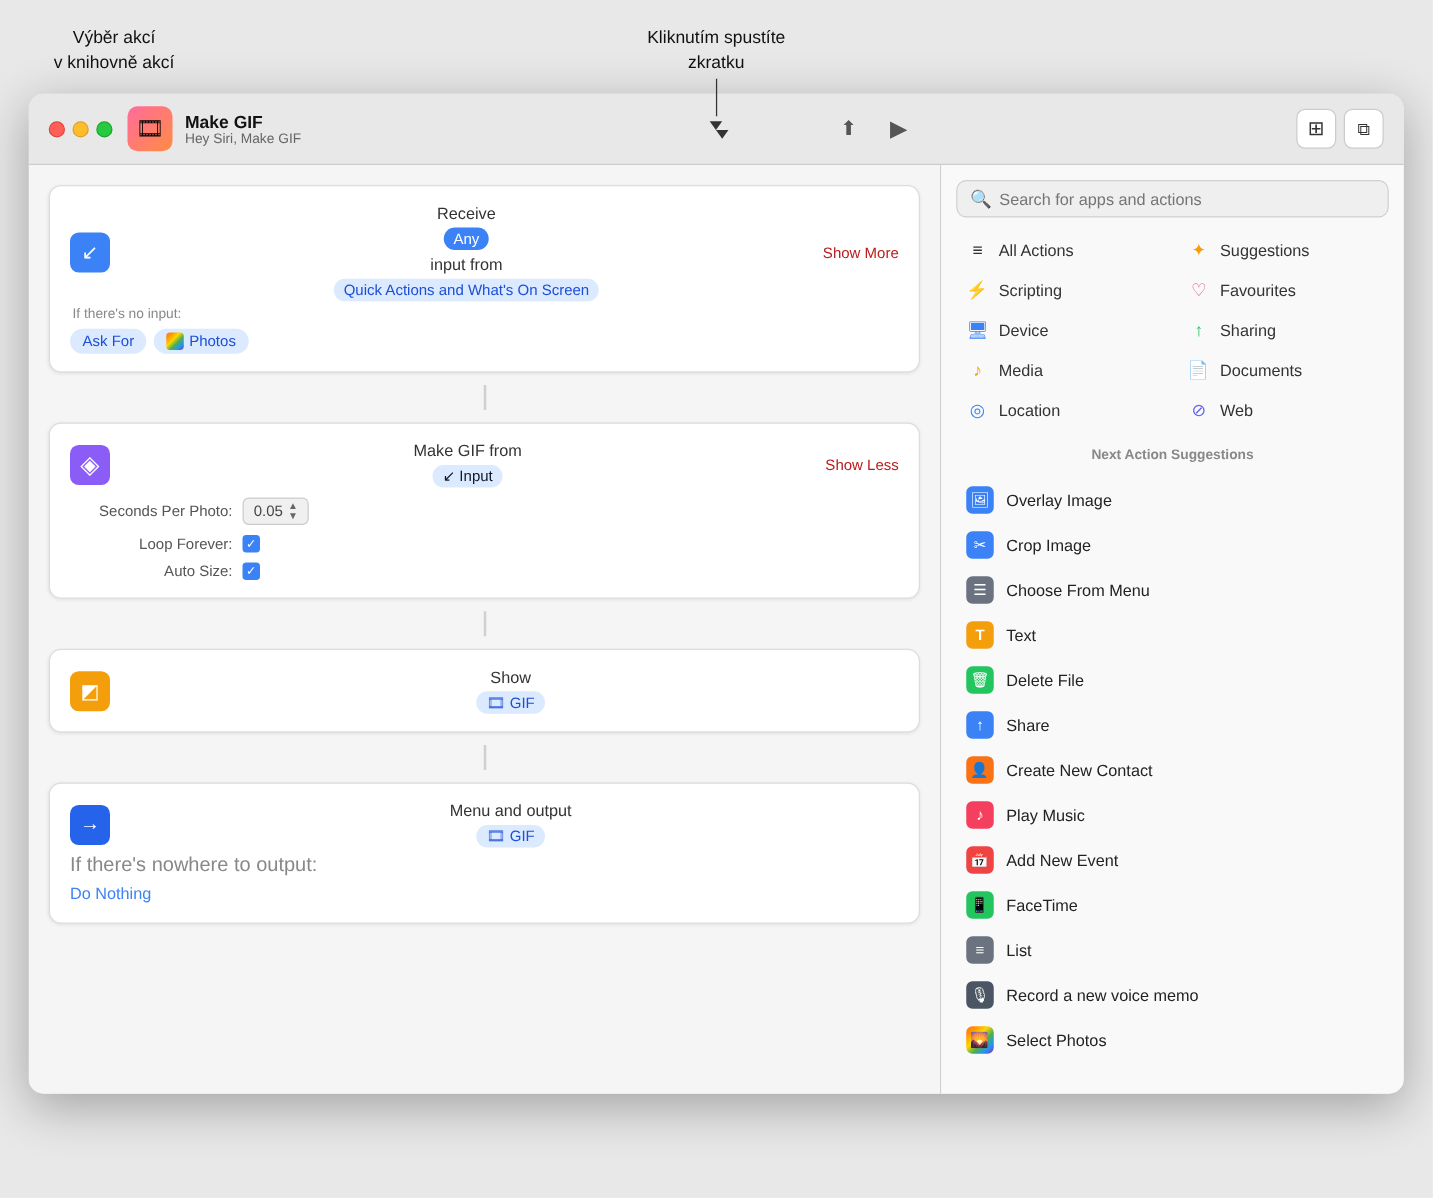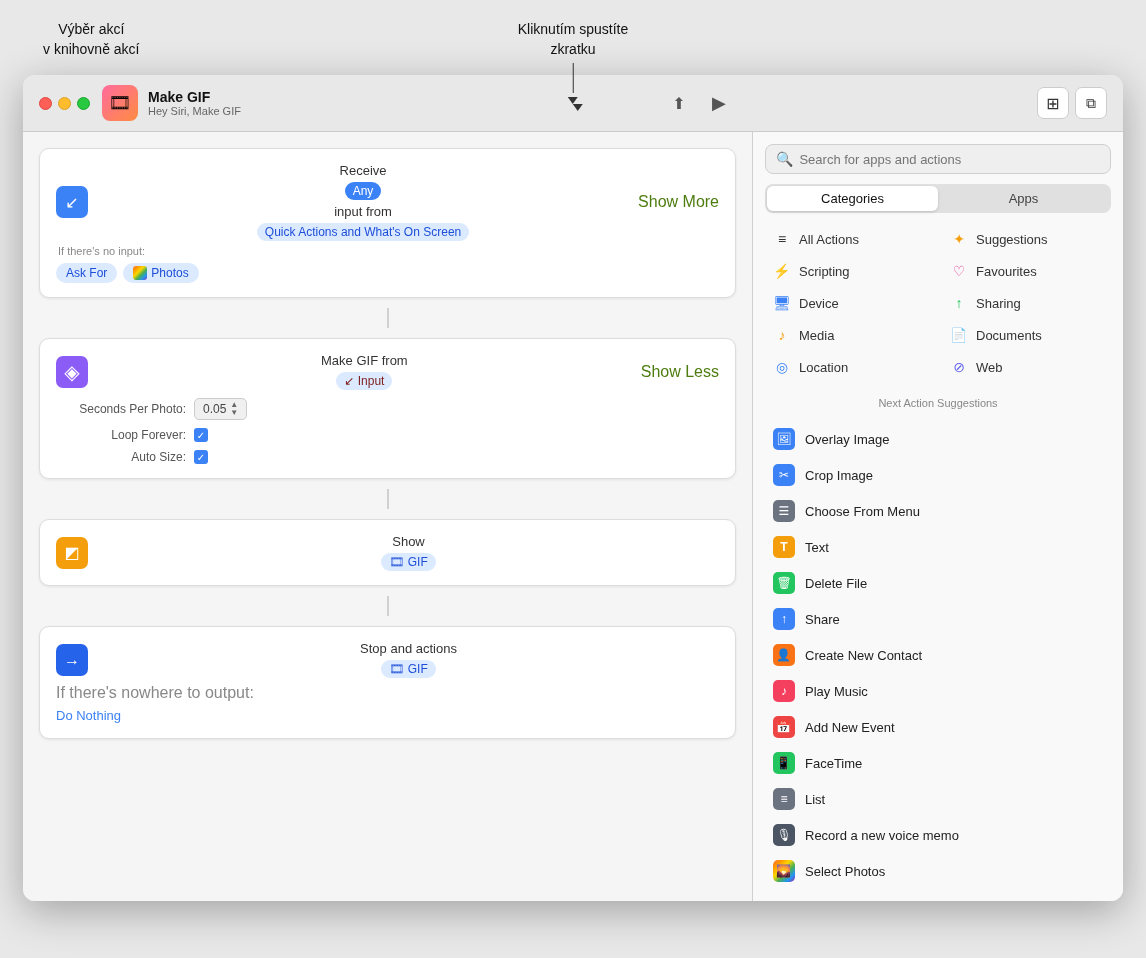--- a/index.html
+++ b/index.html
@@ -186,26 +186,26 @@
       display: inline-flex;
       align-items: center;
       gap: 4px;
       padding: 2px 8px;
       border-radius: 12px;
       font-size: 12px;
       font-weight: 400;
     }
     .pill-blue { background: #3b82f6; color: #fff; }
     .pill-blue-light { background: #dbeafe; color: #1d4ed8; }
-    .pill-input { background: #dbeafe; color: #7f1d1d; }
+    .pill-input { background: #dbeafe; color: #0f172a; }
 
     .show-more-btn {
       margin-left: auto;
-      font-size: 16px;
-      color: #4d7c0f;
+      font-size: 12px;
+      color: #b91c1c;
       cursor: pointer;
       background: none;
       border: none;
     }
 
     .sub-label {
       font-size: 11px;
       color: #888;
       margin-top: 4px;
       margin-left: 2px;
@@ -353,21 +353,21 @@
       border-radius: 6px;
       cursor: pointer;
       font-size: 13px;
       color: #333;
     }
     .cat-icon { font-size: 14px; width: 18px; text-align: center; }
 
     .section-label {
       font-size: 11px;
       color: #888;
-      font-weight: 400;
+      font-weight: 700;
       text-align: center;
       margin: 4px 0 2px;
     }
 
     .action-list-item {
       display: flex;
       align-items: center;
       gap: 10px;
       padding: 7px 8px;
       border-radius: 7px;
@@ -509,44 +509,40 @@
         </div>
       </div>
 
       <div class="divider-line"></div>
 
       <div class="action-card">
         <div class="action-header">
           <div class="action-icon action-icon-blue2">→</div>
           <div class="action-content">
             <div class="action-row">
-              <span class="action-label">Stop and actions</span>
+              <span class="action-label">Menu and output</span>
               <span class="pill pill-blue-light">🎞 GIF</span>
             </div>
           </div>
         </div>
         <div class="if-nowhere-label">If there's nowhere to output:</div>
         <div style="margin-top:4px;">
           <button class="do-nothing-pill">Do Nothing</button>
         </div>
       </div>
 
     </div>
 
     <div class="right-panel">
 
       <div class="search-bar">
         <span class="search-icon-svg">🔍</span>
         <input class="search-input" type="text" placeholder="Search for apps and actions" style="">
       </div>
 
-      <div class="segment-control">
-        <button class="seg-btn active">Categories</button>
-        <button class="seg-btn">Apps</button>
-      </div>
 
       <div class="categories-grid">
 
         <div class="cat-item">
           <span class="cat-icon">≡</span>
           <span>All Actions</span>
         </div>
         <div class="cat-item">
           <span class="cat-icon" style="color:#f59e0b;">✦</span>
           <span>Suggestions</span>

